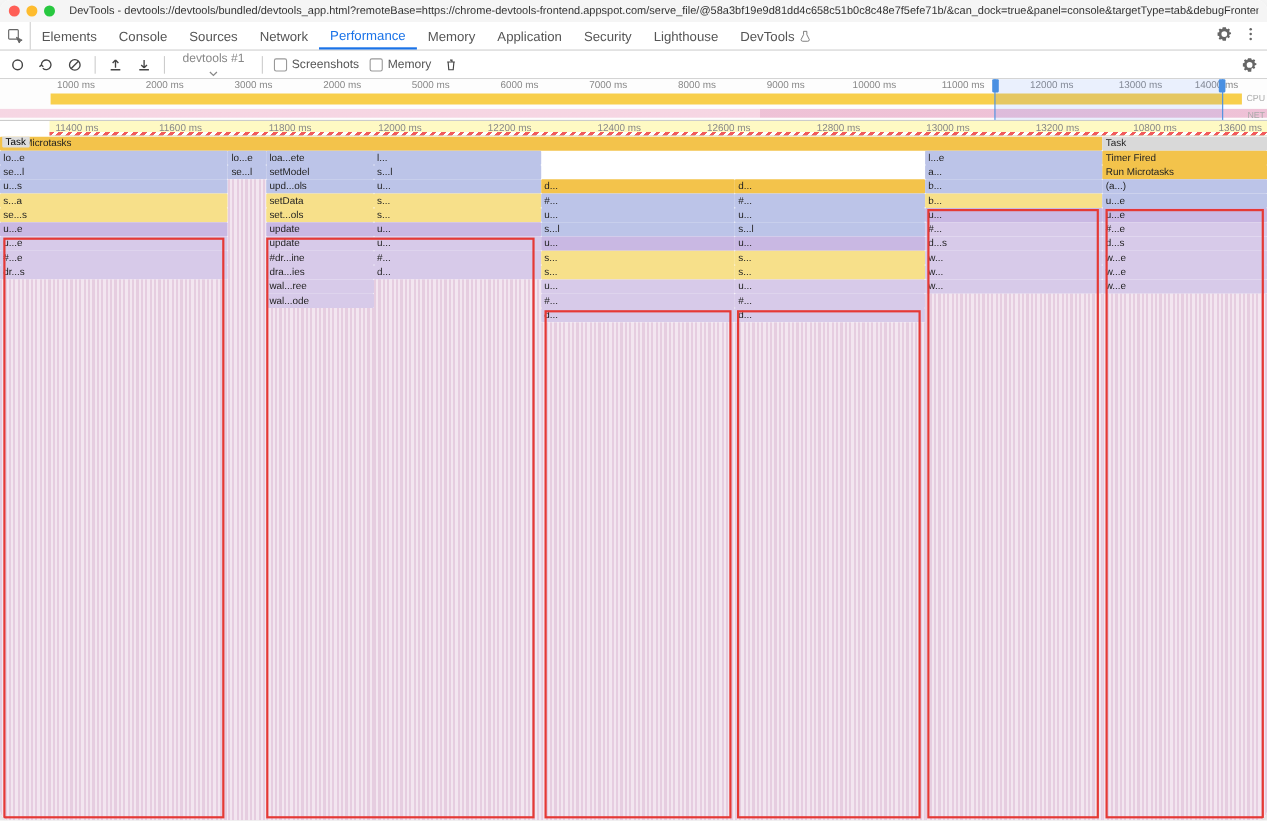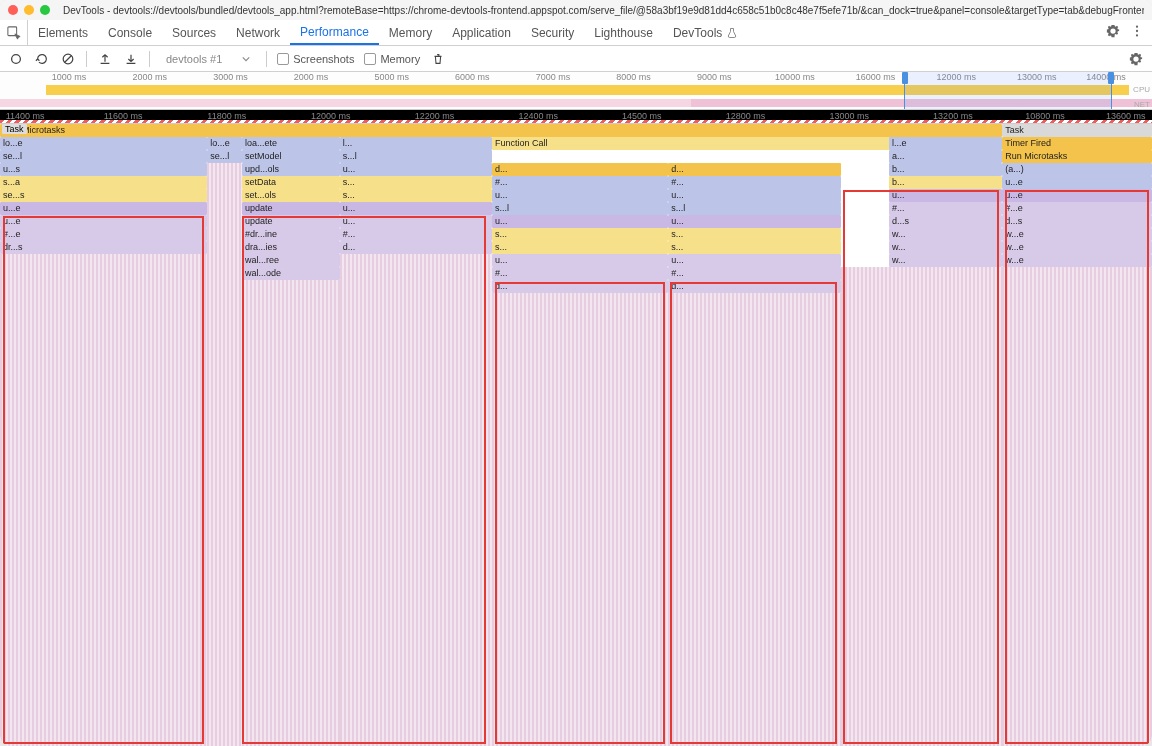--- a/index.html
+++ b/index.html
@@ -22,39 +22,39 @@
   .tab.active { color: #1a73e8; border-bottom: 2px solid #1a73e8; }
   .tab .icon { margin-left: 4px; width: 12px; height: 12px; }
   .tabbar .right { margin-left: auto; display: flex; align-items: center; padding: 0 8px; gap: 10px; }
   .gear svg, .vdots svg { width: 14px; height: 14px; fill: #666; }
 
   
   .toolbar { height: 26px; border-bottom: 1px solid #d0d0d0; display: flex; align-items: center; padding: 0 8px; gap: 10px; font-size: 12px; color: #333; }
   .tbtn { width: 16px; height: 16px; display: flex; align-items: center; justify-content: center; }
   .tbtn svg { width: 14px; height: 14px; }
   .divider { width: 1px; height: 16px; background: #ccc; }
-  .select { display: flex; align-items: center; gap: 20px; color: #888; font-size: 11px; padding: 0 6px; }
+  .select { display: flex; align-items: center; gap: 4px; color: #888; font-size: 11px; padding: 0 6px; flex-direction: column; }
   .select .chev { width: 8px; height: 8px; }
   .chk { width: 12px; height: 12px; border: 1px solid #999; border-radius: 2px; display: inline-block; }
   label.chklabel { display: flex; align-items: center; gap: 4px; font-size: 11px; color: #555; }
   .toolbar .right2 { margin-left: auto; }
 
   
   .overview { height: 38px; border-bottom: 1px solid #ccc; position: relative; background: #fdfdfd; font-size: 9px; color: #888; }
   .overview .tickrow { height: 12px; display: flex; position: relative; }
   .overview .ticklabel { position: absolute; top: 0; transform: translateX(-50%); }
   .overview .story { position: absolute; left: 4%; right: 2%; top: 13px; height: 10px; background: #f8cf4c; }
   .overview .cpu { position: absolute; right: 2px; top: 13px; font-size: 8px; color: #aaa; }
   .overview .net { position: absolute; right: 2px; bottom: 0; font-size: 8px; color: #aaa; }
   .overview .sel { position: absolute; top: 0; bottom: 0; background: rgba(100,150,255,0.12); border-left: 1px solid #4a90e2; border-right: 1px solid #4a90e2; }
   .overview .handle { position: absolute; top: 0; width: 6px; height: 12px; background: #4a90e2; border-radius: 1px; }
   .overview .mini { position:absolute; left:0; right:0; bottom:2px; height:8px; background:linear-gradient(90deg, #f3c5d8 0 60%, #e8a8c6 60% 100%); opacity:0.7; }
 
   
-  .ruler { height: 14px; border-bottom: 1px solid #ccc; position: relative; font-size: 9px; color: #888; background:#000000; }
+  .ruler { height: 14px; border-bottom: 1px solid #ccc; position: relative; font-size: 9px; color: #888; background:#fef9c3;margin-left:45px; }
   .ruler .ticklabel { position: absolute; top: 1px; }
   .ruler .redband { position:absolute; left:0; right:0; bottom:0; height:3px; background: repeating-linear-gradient(135deg,#f25b5b 0 3px,#fff 3px 6px); }
 
   
   .flame-area { flex: 1; position: relative; overflow: hidden; background: #fff; }
   .columns { position: absolute; inset: 0; display: flex; }
   .col { position: relative; }
   .row { height: 13px; font-size: 9px; padding: 0 3px; white-space: nowrap; overflow: hidden; text-overflow: ellipsis; border-radius: 1px; line-height: 13px; color: #222; margin-bottom: 0; }
   .r-orange { background: #f3c34b; }
   .r-yellow { background: #f7e08a; }
@@ -186,21 +186,21 @@
       <span class="ticklabel" style="left:6%">1000 ms</span>
       <span class="ticklabel" style="left:13%">2000 ms</span>
       <span class="ticklabel" style="left:20%">3000 ms</span>
       <span class="ticklabel" style="left:27%">2000 ms</span>
       <span class="ticklabel" style="left:34%">5000 ms</span>
       <span class="ticklabel" style="left:41%">6000 ms</span>
       <span class="ticklabel" style="left:48%">7000 ms</span>
       <span class="ticklabel" style="left:55%">8000 ms</span>
       <span class="ticklabel" style="left:62%">9000 ms</span>
       <span class="ticklabel" style="left:69%">10000 ms</span>
-      <span class="ticklabel" style="left:76%">16000 ms</span>
+      <span class="ticklabel" style="left:76%">11000 ms</span>
       <span class="ticklabel" style="left:83%">12000 ms</span>
       <span class="ticklabel" style="left:90%">13000 ms</span>
       <span class="ticklabel" style="left:96%">14000 ms</span>
     </div>
     <div class="story"></div>
     <div class="mini"></div>
     <span class="cpu">CPU</span>
     <span class="net">NET</span>
     <div class="sel" style="left:78.5%; width:18%;">
       <div class="handle" style="left:-3px"></div>
@@ -208,42 +208,41 @@
     </div>
   </div>
 
   <div class="ruler">
     <span class="ticklabel" style="left:0.5%">11400 ms</span>
     <span class="ticklabel" style="left:9%">11600 ms</span>
     <span class="ticklabel" style="left:18%">11800 ms</span>
     <span class="ticklabel" style="left:27%">12000 ms</span>
     <span class="ticklabel" style="left:36%">12200 ms</span>
     <span class="ticklabel" style="left:45%">12400 ms</span>
-    <span class="ticklabel" style="left:54%">14500 ms</span>
+    <span class="ticklabel" style="left:54%">12600 ms</span>
     <span class="ticklabel" style="left:63%">12800 ms</span>
     <span class="ticklabel" style="left:72%">13000 ms</span>
     <span class="ticklabel" style="left:81%">13200 ms</span>
     <span class="ticklabel" style="left:89%">10800 ms</span>
     <span class="ticklabel" style="left:96%">13600 ms</span>
     <div class="redband"></div>
   </div>
 
   <div class="flame-area">
     <span class="task-chip" style="top:0;left:2px;">Task</span>
 
     <div class="row r-orange" style="position:absolute;left:0;top:0;width:87%;">Run Microtasks</div>
 
     <div style="position:absolute; right:0; top:0; width:13%;">
       <div class="row r-task">Task</div>
       <div class="row r-orange">Timer Fired</div>
       <div class="row r-orange">Run Microtasks</div>
     </div>
 
     <div style="position:absolute; left:42.7%; top:13px; width:44.3%;">
-      <div class="row r-yellow">Function Call</div>
     </div>
 
     <div class="columns" style="top:13px;">
 
       <div class="col" style="width:18%;">
         <div class="row r-blue">lo...e</div>
         <div class="row r-blue">se...l</div>
         <div class="row r-blue">u...s</div>
         <div class="row r-yellow">s...a</div>
         <div class="row r-yellow">se...s</div>
@@ -311,21 +310,21 @@
         <div class="row r-blue">s...l</div>
         <div class="row r-purple">u...</div>
         <div class="row r-yellow">s...</div>
         <div class="row r-yellow">s...</div>
         <div class="row r-lpurple">u...</div>
         <div class="row r-lpurple">#...</div>
         <div class="row r-lpurple">d...</div>
         <div class="deep" style="top:156px;"></div>
       </div>
 
-      <div class="col" style="width:14%;padding-left:48px;">
+      <div class="col" style="width:14%;">
         <div class="row r-blue">l...e</div>
         <div class="row r-blue">a...</div>
         <div class="row r-blue">b...</div>
         <div class="row r-yellow">b...</div>
         <div class="row r-purple">u...</div>
         <div class="row r-lpurple">#...</div>
         <div class="row r-lpurple">d...s</div>
         <div class="row r-lpurple">w...</div>
         <div class="row r-lpurple">w...</div>
         <div class="row r-lpurple">w...</div>

